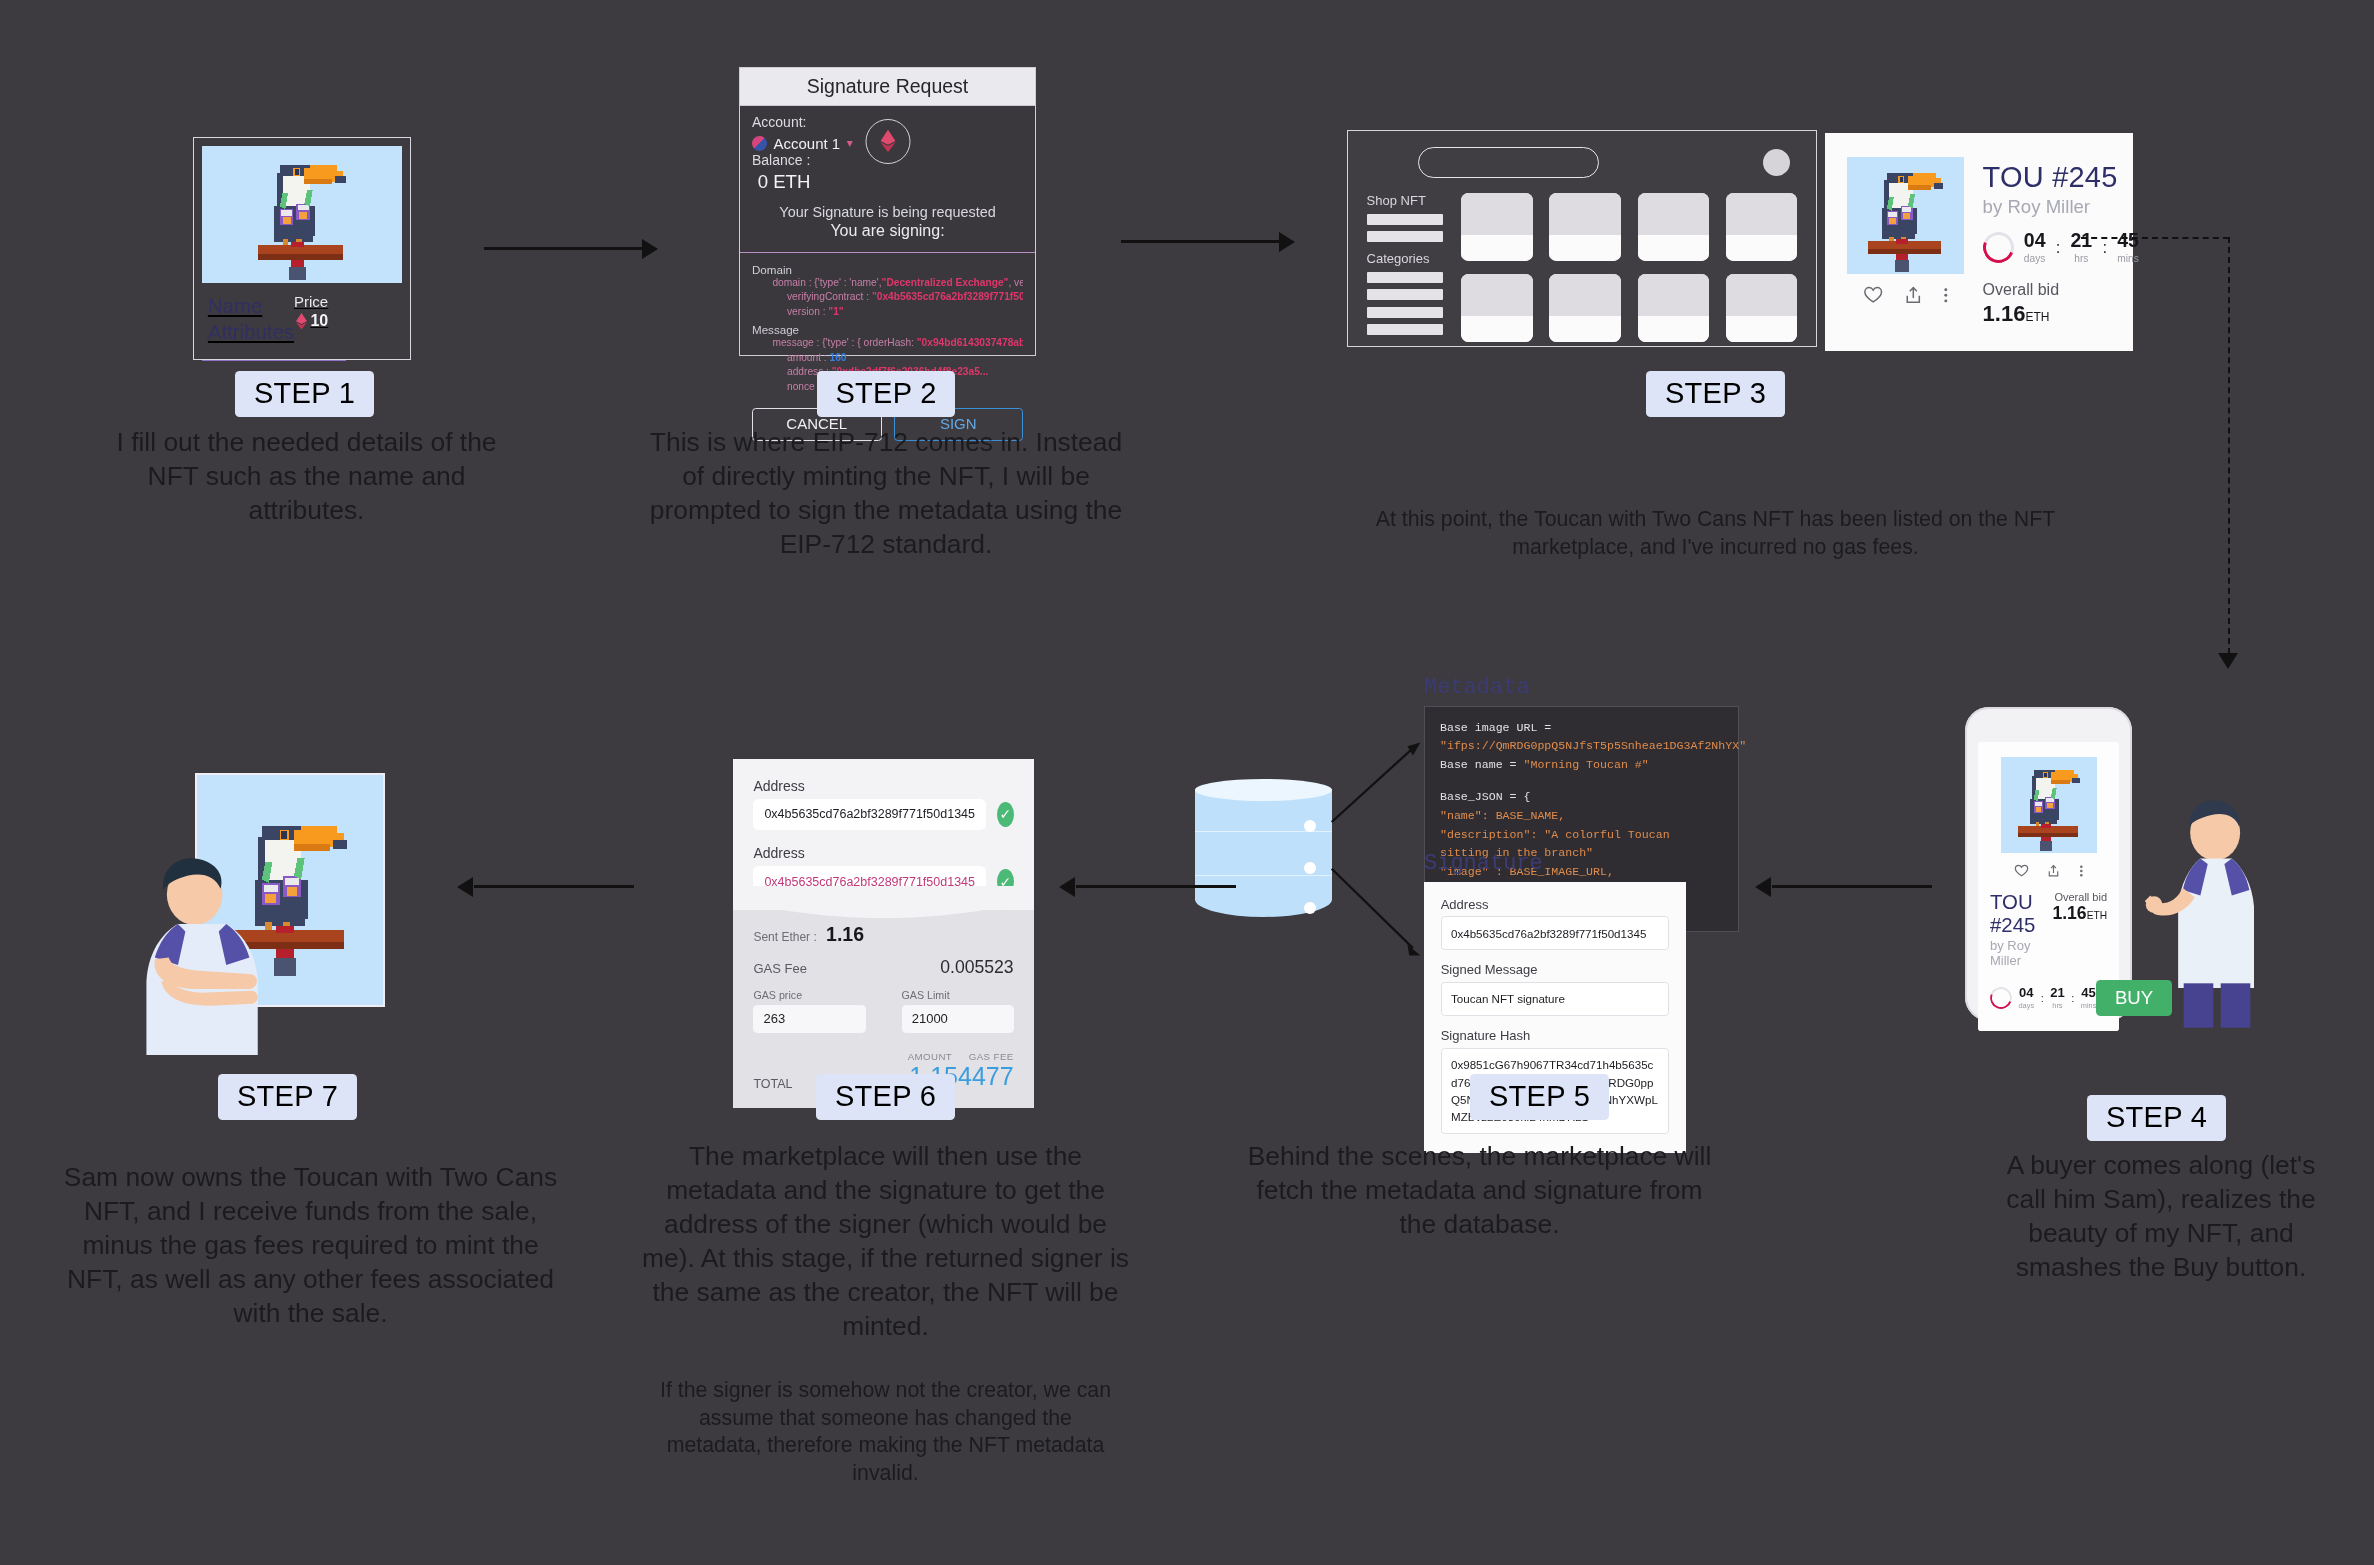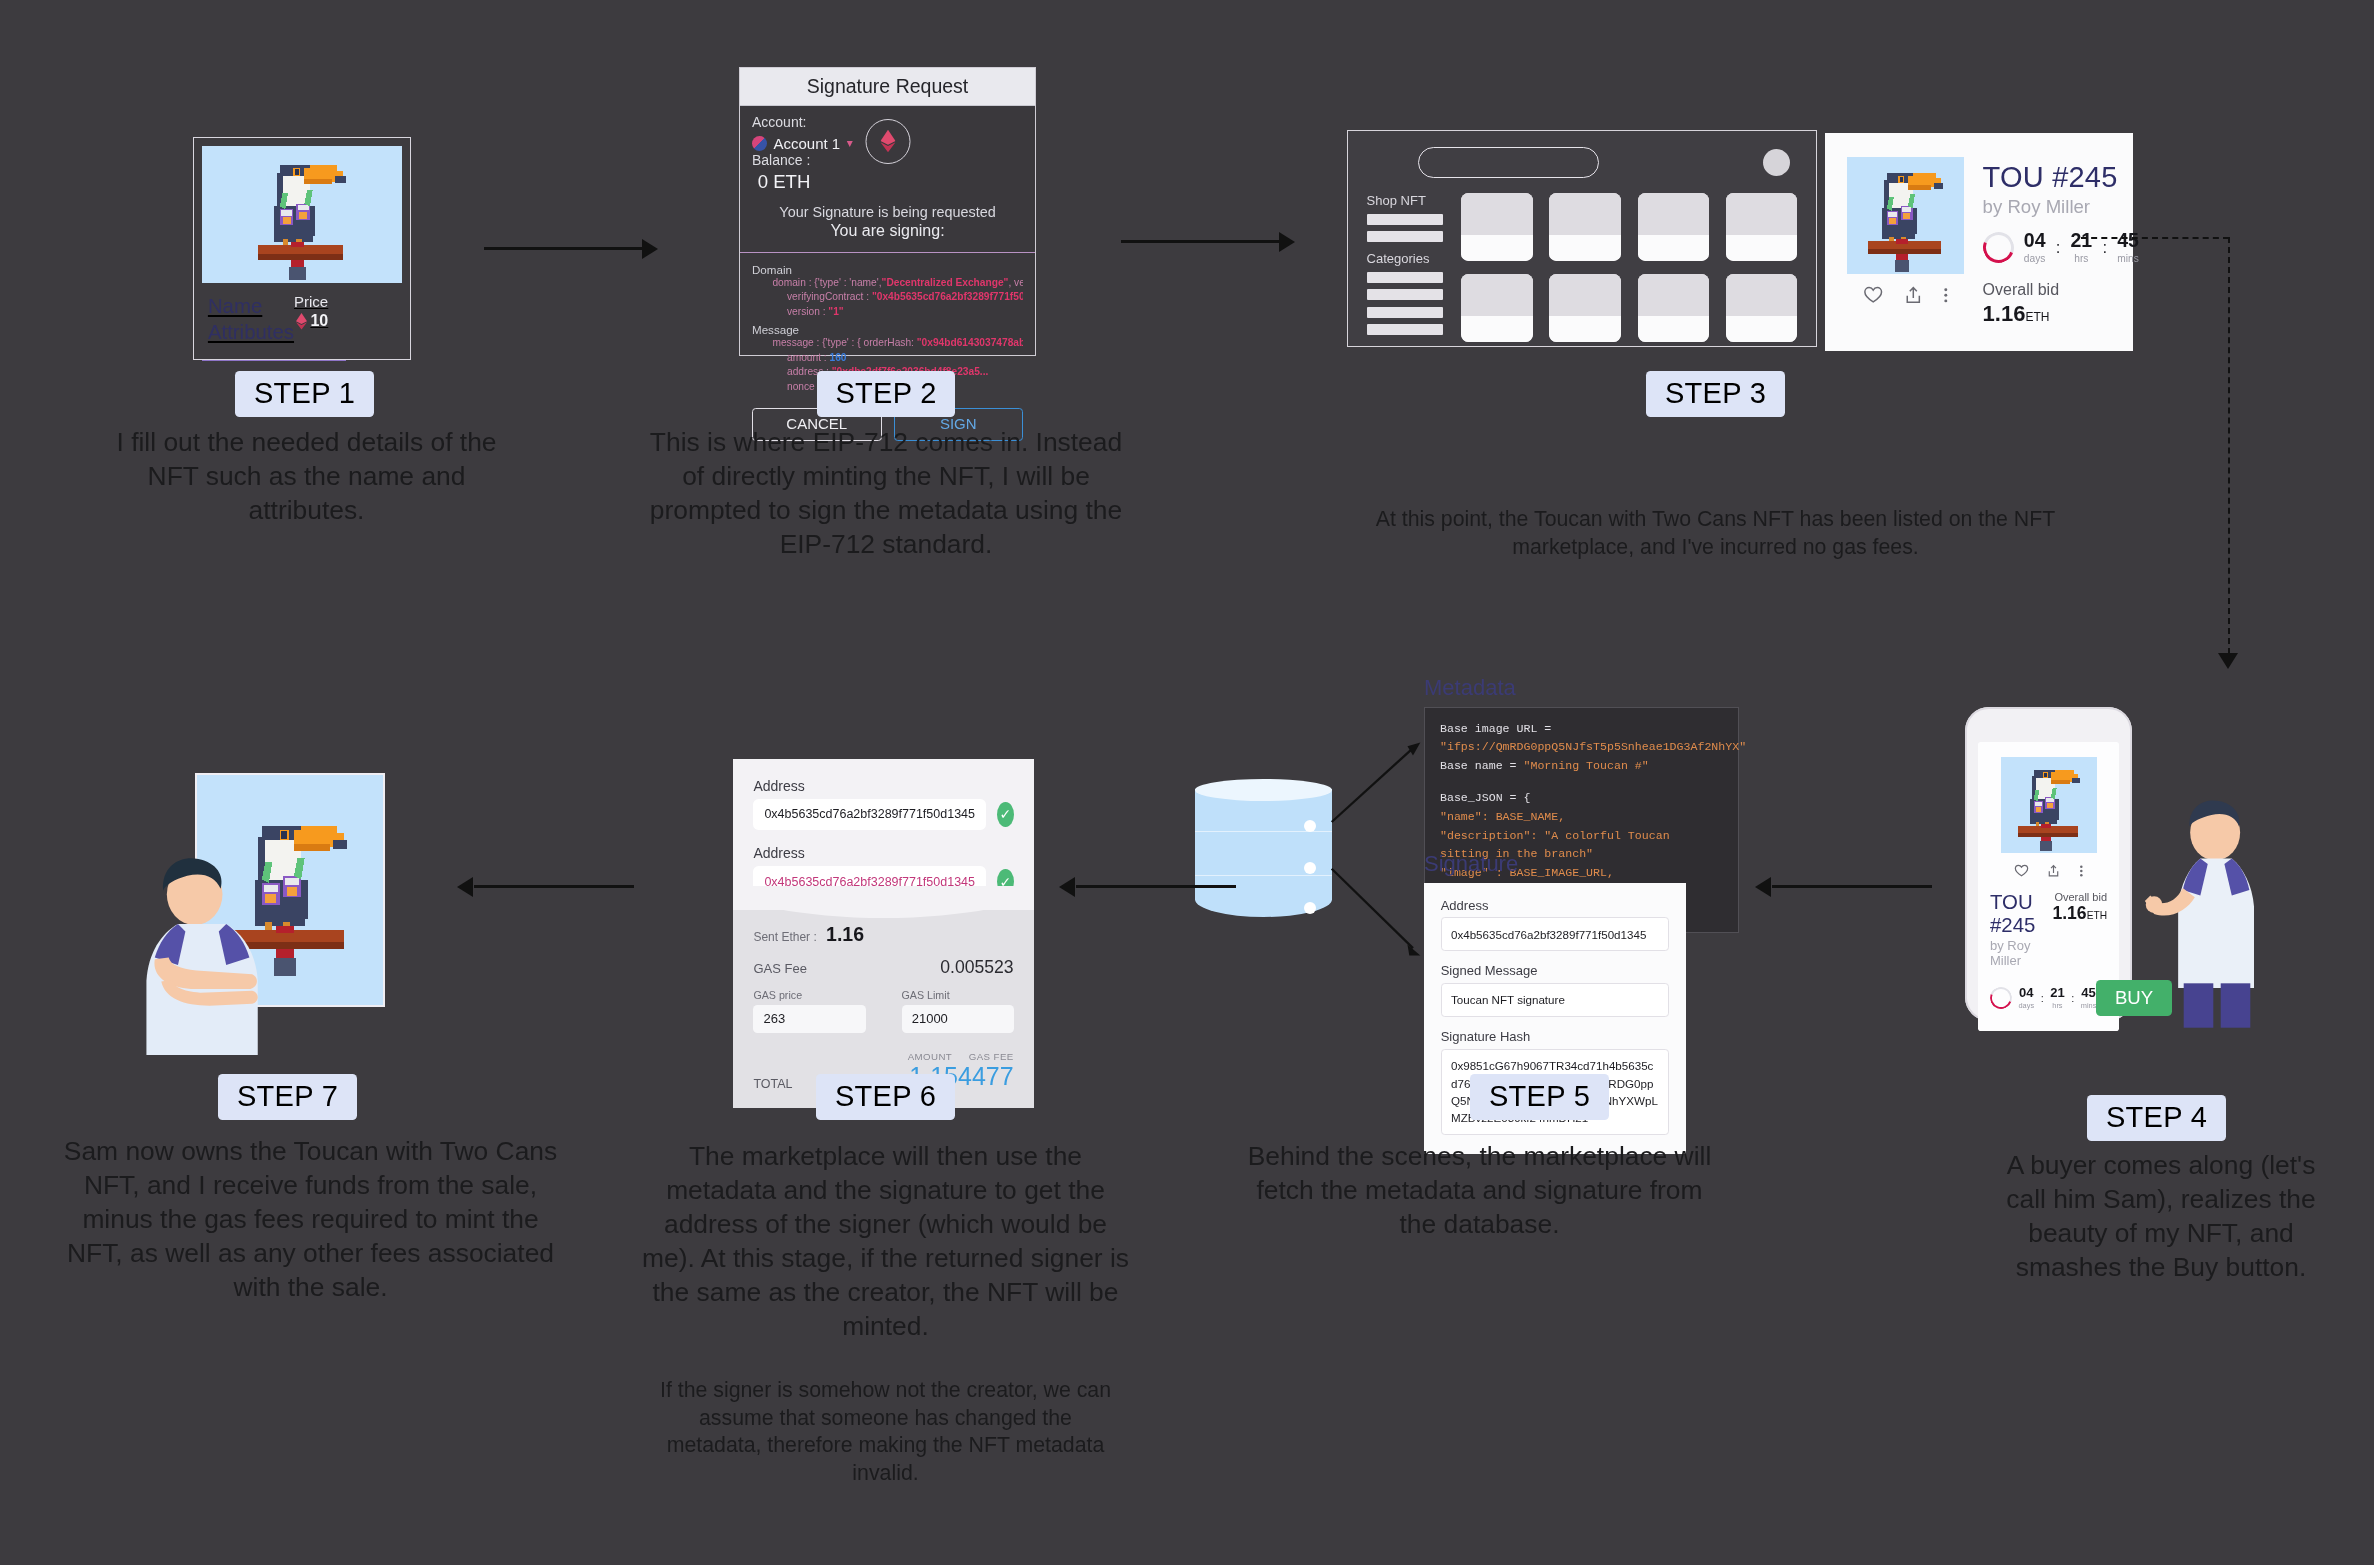--- a/index.html
+++ b/index.html
@@ -144,21 +144,21 @@
   .phone-row { display: flex; justify-content: space-between; align-items: flex-start; margin-top: 13px; }
   .phone-title { color: #2e2e68; font-size: 20.4px; }
   .phone-by { color: #a8a8b2; font-size: 13px; margin-top: 0.9px; }
   .phone-bidlab { color: #56565e; font-size: 11px; text-align: right; }
   .phone-bid { font-size: 17.6px; font-weight: 700; color: #17171c; text-align: right; }
   .phone-bid small { font-size: 10.2px; font-weight: 400; }
   .phone-bottom { display: flex; justify-content: space-between; align-items: center; margin-top: 12px; }
   .buy-btn { background: #43b06a; color: #fff; font-size: 18.6px; padding: 6.5px 18.6px 7.4px; border-radius: 4.6px; }
 
   
-  .panel-h { color: #3b3b75; font-size: 22px; margin-bottom: 5.6px; }
+  .panel-h { color: #3b3b75; font-size: 22px; margin-bottom: 5.6px; font-family: Liberation Mono, monospace; }
   .meta-box { background: #2f2d31; border: 0.9px solid #514f55; padding: 12px 15px; font-family: "Liberation Mono", monospace; font-size: 11.6px; line-height: 1.62; }
   .meta-box .mk { color: #e2e0e6; }
   .meta-box .ms { color: #e08c4c; }
   .sig-box { background: #fbfbfc; padding: 15px 16.7px 18.6px; }
   .sig-label { color: #3c3c44; font-size: 13px; margin-bottom: 4.6px; }
   .sig-field { border: 0.9px solid #e2e0e6; border-radius: 3.7px; background: #fff; padding: 7.4px 9.3px; font-size: 11.6px; color: #1d1d22; margin-bottom: 12px; word-break: break-all; line-height: 1.5; }
 
   
   .tx { width: 100%; height: 100%; background: #f3f2f5; display: flex; flex-direction: column; }
   .tx-top { background: #f3f2f5; padding: 18.6px 20.4px 7.4px; }
@@ -735,16 +735,16 @@
       <path d="M42 84 C30 92 22 104 17 120 L42 128 L50 92 Z" fill="#5551a8"></path>
       <path d="M94 84 C106 92 114 104 119 120 L94 128 L86 92 Z" fill="#5551a8"></path>
       <path d="M17 122 C14 140 30 152 56 154 L120 154 C128 152 130 142 122 138 L62 134 C44 132 34 128 32 120 Z" fill="#f6c9a8"></path>
       <path d="M24 146 C28 164 48 172 76 172 L122 170 C130 168 130 158 122 156 L66 158 C46 156 38 152 36 144 Z" fill="#f6c9a8"></path>
     </svg>
   </div>
 
   <div class="abs badge-wrap" style="left:167px; top:1074px; width:241px;">
     <span class="step-badge">STEP 7</span>
   </div>
-  <div class="abs caption" style="left:60px; top:1134px; width:501px;">Sam now owns the Toucan with Two Cans NFT, and I receive funds from the sale, minus the gas fees required to mint the NFT, as well as any other fees associated with the sale.</div>
+  <div class="abs caption" style="left:60px; top:1160px; width:501px;">Sam now owns the Toucan with Two Cans NFT, and I receive funds from the sale, minus the gas fees required to mint the NFT, as well as any other fees associated with the sale.</div>
 
 </div>
 
 
 </body></html>

